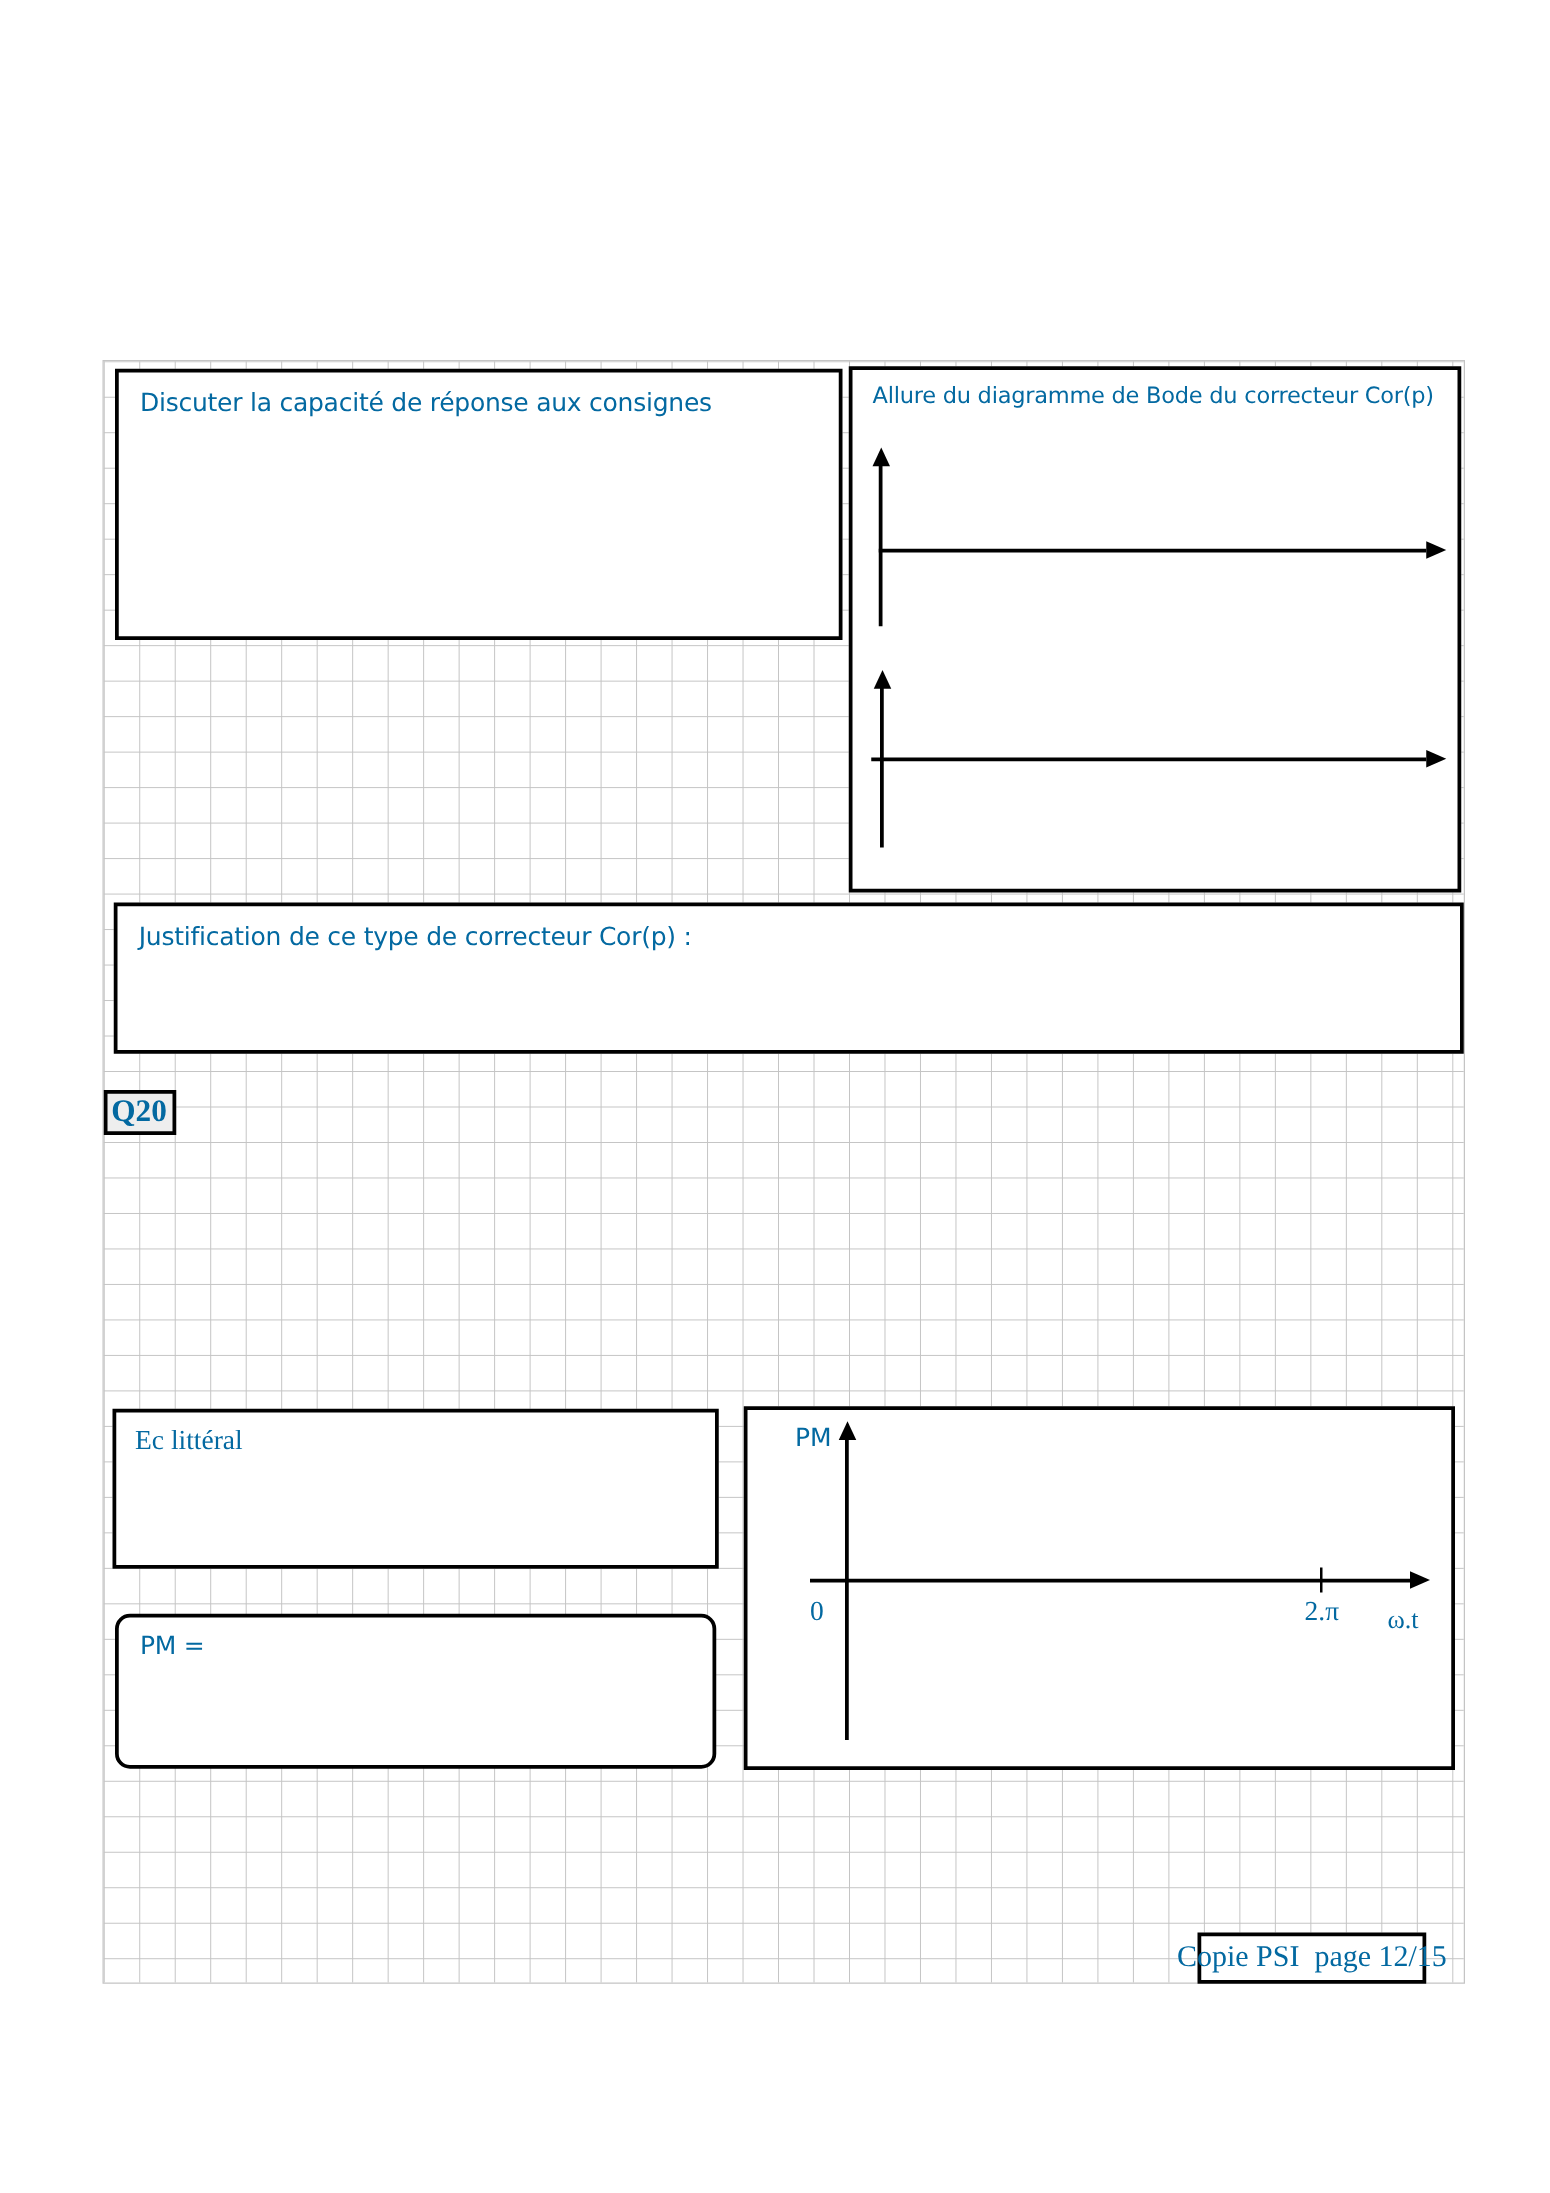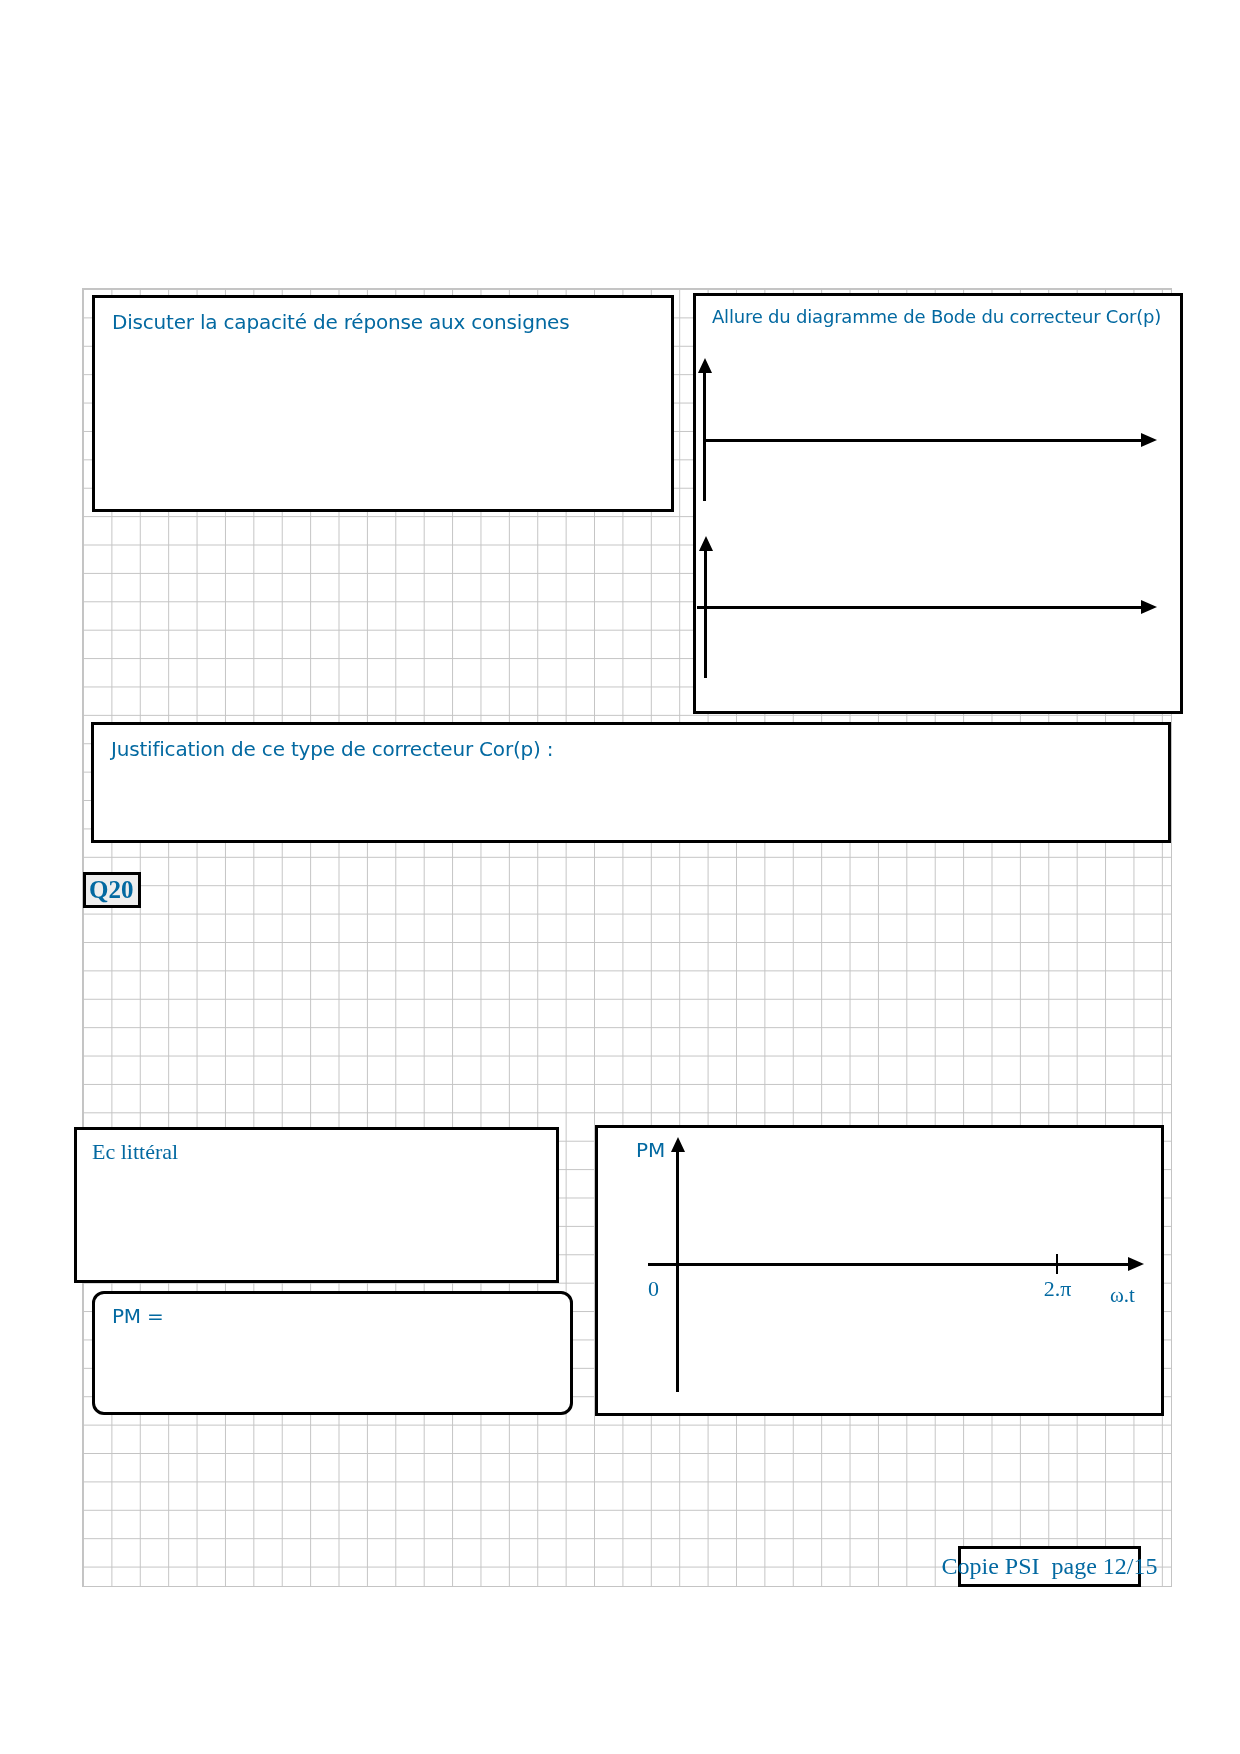--- a/index.html
+++ b/index.html
@@ -18,24 +18,24 @@
   }
   
   .abox {
     position:absolute; background:#ffffff; border:3px solid #000;
     box-sizing:border-box;
   }
   .sans-title { font-family:"DejaVu Sans", sans-serif; font-size:20px; letter-spacing:-0.2px; padding:12px 10px 0 17px; }
   .serif-title { font-family:"Liberation Serif", serif; font-size:22px; padding:9px 10px 0 15px; }
   .box-discuter       { left:92px;  top:295px;  width:582px;  height:217px; }
   .box-justif-limite  { left:92px;  top:519px;  width:582px;  height:195px; }
-  .box-allure         { left:679px; top:293px;  width:490px;  height:421px;margin-left:14px; }
+  .box-allure         { left:679px; top:293px;  width:490px;  height:421px; }
   .box-allure .sans-title { font-size:18px; padding:10px 8px 0 16px; }
   .box-justif-corr    { left:91px;  top:722px;  width:1080px; height:121px; }
-  .box-ec             { left:74px;  top:1127px; width:485px;  height:156px; }
+  .box-ec             { left:90px;  top:1127px; width:485px;  height:128px; }
   .box-pm-value       { left:92px;  top:1291px; width:481px;  height:124px;border-radius:12px; }
   .box-pm-plot        { left:595px; top:1125px; width:569px;  height:291px; }
   .box-q20 {
     left:83px; top:872px; width:58px; height:36px; background:#eeeeee;
     display:flex; align-items:center; padding-left:3px;
     font-family:"Liberation Serif", serif; font-weight:bold; font-size:25px;
   }
   .box-copie {
     left:958px; top:1546px; width:183px; height:41px;
     display:flex; align-items:center; justify-content:center;

